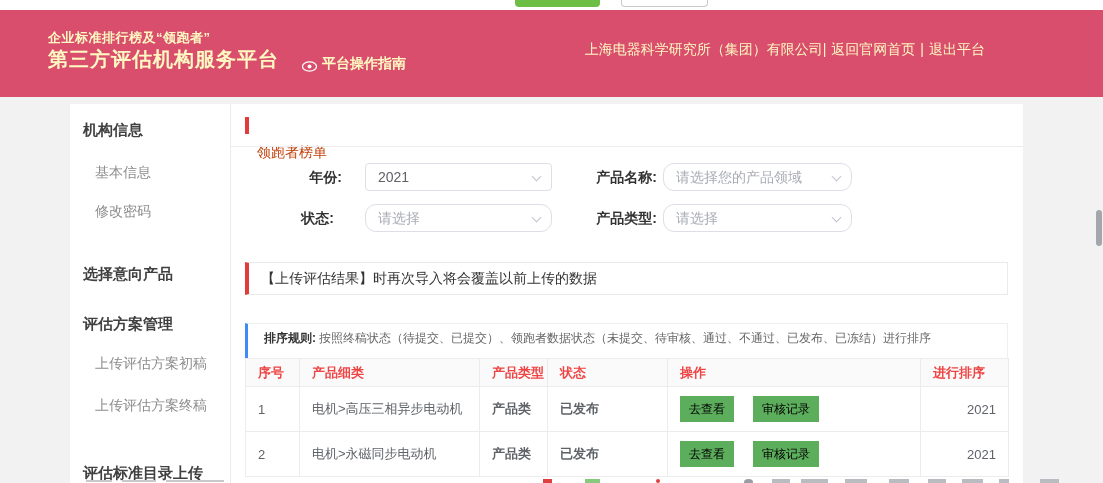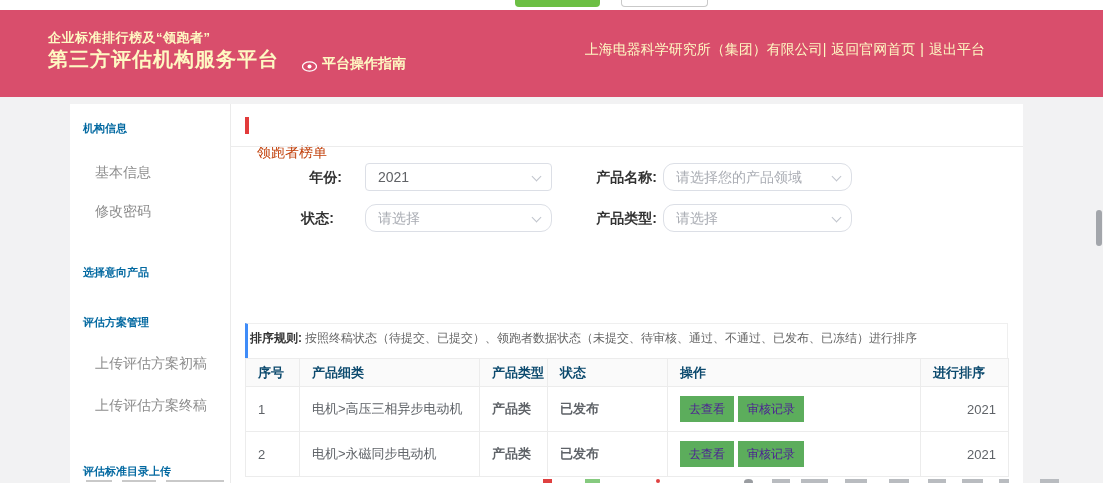--- a/index.html
+++ b/index.html
@@ -21,21 +21,21 @@
   .hdr-guide { position:absolute; left:302px; top:45px; font-size:14px; font-weight:bold; display:flex; align-items:center; gap:5px; cursor:pointer; }
   .eye { display:inline-block; width:15px; height:11px; }
   .hdr-links { position:absolute; right:118px; top:31px; font-size:14px; white-space:nowrap; }
   .hdr-links .sep { margin:0 5px; }
   .hdr-links .sep.tight { margin-left:0; }
   .hdr-links span.lnk { cursor:pointer; }
 
   
   .container { position:absolute; left:70px; top:104px; width:953px; height:379px; background:#ffffff; }
   .side-divider { position:absolute; left:230px; top:104px; width:1px; height:379px; background:#ebebeb; }
-  .side-group { position:absolute; left:83px; font-size:11px; font-weight:bold; color:#0369a1; cursor:pointer; white-space:nowrap; }
+  .side-group { position:absolute; left:83px; font-size:15px; font-weight:bold; color:#404040; cursor:pointer; white-space:nowrap; }
   .side-item  { position:absolute; left:95px; font-size:14px; color:#8c8c8c; cursor:pointer; white-space:nowrap; }
 
   
   .sec-border { position:absolute; left:230px; top:146px; width:793px; height:1px; background:#ececec; }
   .sec-redbar { position:absolute; left:245px; top:117px; width:4px; height:17px; background:#e23b3b; }
   .sec-title  { position:absolute; left:257px; top:108px; font-size:14px; color:#c2410c;margin-top:36px; }
 
   
   .f-label { position:absolute; width:100px; height:28px; line-height:28px; text-align:right;
       font-size:14px; font-weight:bold; color:#333; white-space:nowrap; }
@@ -48,35 +48,35 @@
   .pos-f1l { left:557px; top:163px; } .pos-f1s { left:663px; top:163px; width:189px; }
   .pos-f2l { left:234px; top:204px; } .pos-f2s { left:365px; top:204px; width:187px; }
   .pos-f3l { left:557px; top:204px; } .pos-f3s { left:663px; top:204px; width:189px; }
 
   
   .notice { position:absolute; left:245px; top:262px; width:763px; height:33px; background:#fff;
       border:1px solid #eaeaea; border-left:4px solid #e23b3b; font-size:14px; color:#333;
       line-height:31px; padding-left:12px; white-space:nowrap; overflow:hidden; }
   .sortbox { position:absolute; left:245px; top:323px; width:763px; height:42px; background:#fff;
       border:1px solid #efefef; border-left:3px solid #3f8cf8; font-size:12px; color:#666;
-      line-height:28px; padding-left:2px; white-space:nowrap; overflow:hidden; }
+      line-height:28px; padding-left:16px; white-space:nowrap; overflow:hidden; }
   .sortbox b { color:#333; margin-right:3px; }
 
   
   .tbl { position:absolute; left:245px; top:358px; width:763px; border-collapse:collapse; table-layout:fixed; background:#fff; }
   .tbl th, .tbl td { border:1px solid #ececec; font-size:13px; overflow:hidden; white-space:nowrap; }
-  .tbl th { background:#fafafa; height:28px; font-weight:600; color:#0c4a6e; text-align:left; padding:0 12px; }
+  .tbl th { background:#fafafa; height:28px; font-weight:600; color:#ef4444; text-align:left; padding:0 12px; }
   .tbl td { height:45px; color:#5f6368; padding:0 12px; }
   .col-no{width:54px;} .col-cat{width:180px;} .col-type{width:68px;}
   .col-status{width:120px;} .col-act{width:253px;} .col-year{width:88px;}
   .th-year, .td-year { text-align:right; }
   .td-type { color:#4a6edf; font-weight:bold; }
   .td-status { color:#4da34d; font-weight:bold; }
-  .act-btn { display:inline-block; background:#5cad5c; color:#4c1d95; font-size:12px; line-height:1;
-      padding:7px 9px; border-radius:0; margin-right:4px; cursor:pointer; border:none; }
+  .act-btn { display:inline-block; background:#5cad5c; color:#000000; font-size:12px; line-height:1;
+      padding:7px 9px; border-radius:0; margin-right:19px; cursor:pointer; border:none; }
 
   
   .scroll-thumb { position:absolute; left:1096px; top:210px; width:6px; height:36px; background:#a3a6ab; border-radius:3px; }
 
   
   .foot-strip { position:absolute; left:0; top:477px; width:1103px; height:6px; overflow:hidden; }
   .foot-strip span { position:absolute; top:2px; display:block; }
   .fg-dash { height:2px; background:#c9c9c9; }
   .fg-gray { height:5px; background:#b9bcc0; }
   .fg-red  { height:5px; background:#df4040; }
@@ -144,20 +144,21 @@
     <span>请选择</span>
     <i class="chevron"></i>
   </div>
 
   <div class="f-label pos-f3l">产品类型:</div>
   <div class="f-select ph pos-f3s">
     <span>请选择</span>
     <i class="chevron"></i>
   </div>
 
+  <div class="notice">【上传评估结果】时再次导入将会覆盖以前上传的数据</div>
 
   <div class="sortbox">
     <b>排序规则:</b><span>按照终稿状态（待提交、已提交）、领跑者数据状态（未提交、待审核、通过、不通过、已发布、已冻结）进行排序</span>
   </div>
 
   <table class="tbl">
     <colgroup>
       <col class="col-no">
         <col class="col-cat">
         <col class="col-type">

